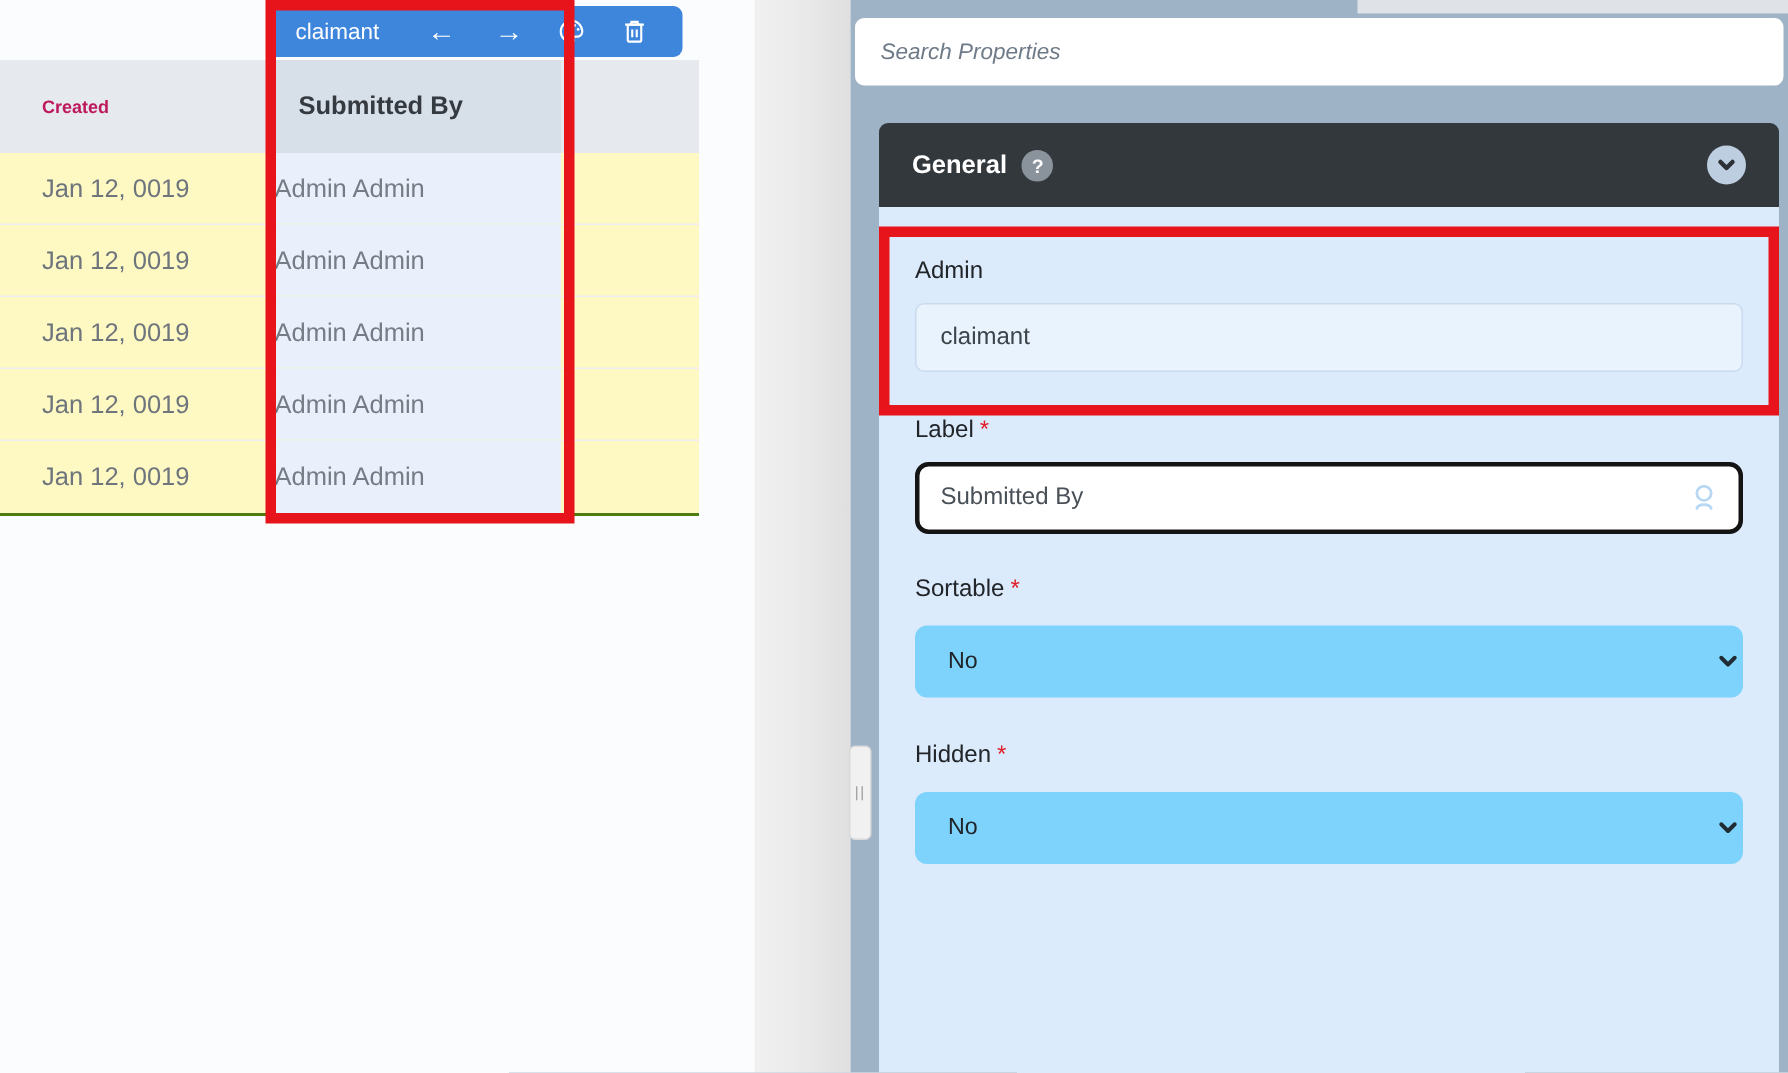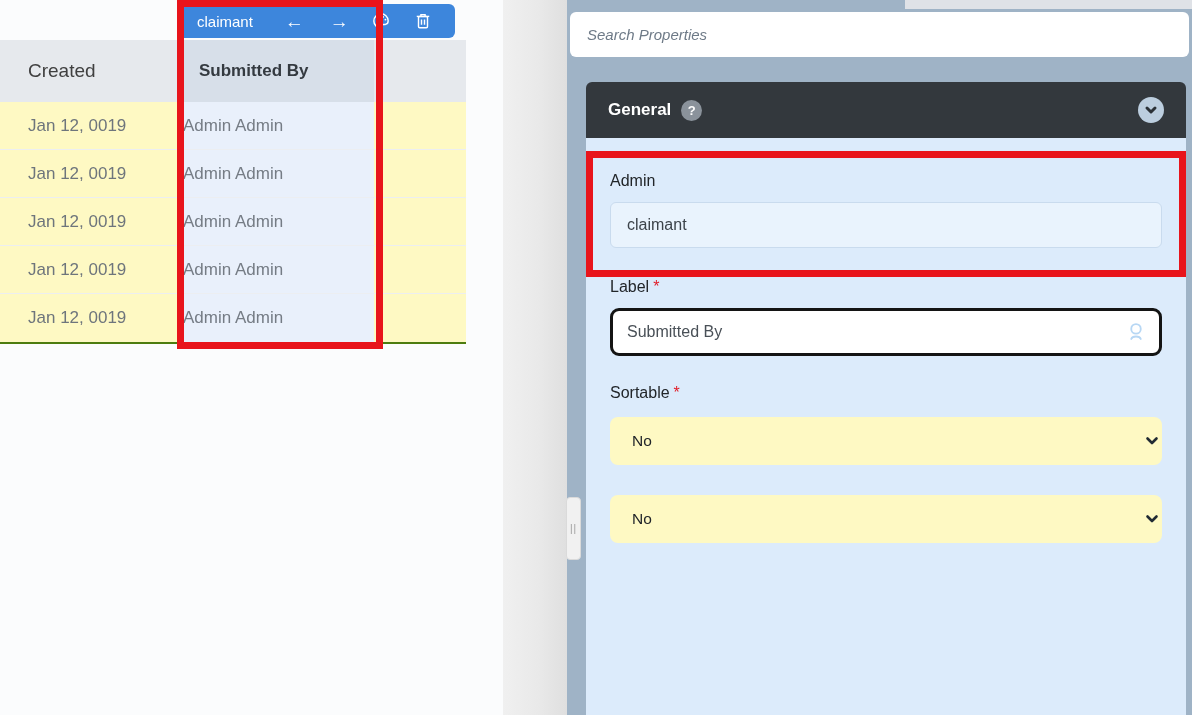--- a/index.html
+++ b/index.html
@@ -5,21 +5,21 @@
   * { margin:0; padding:0; box-sizing:border-box; }
   html,body { width:1192px; height:715px; }
   body {
     position:relative; overflow:hidden; background:#fbfcfd;
     font-family:"Liberation Sans", sans-serif; color:#212529;
   }
 
   
   .table-area { position:absolute; left:0; top:0; width:503px; height:715px; background:#fbfcfd; }
   .grid-header { position:absolute; left:0; top:40px; width:466px; height:62px; background:#e6e9ed; }
-  .grid-header .hcell { position:absolute; top:0; height:62px; line-height:62px; font-weight:normal; font-size:19px; color:#404040; }
+  .grid-header .hcell { position:absolute; top:0; height:62px; line-height:62px; font-weight:bold; font-size:12px; color:#be185d; }
   .hcell.c1 { left:28px; }
   .hcell-sel { position:absolute; left:183px; top:0; width:191px; height:62px; background:#d7dfe9; }
   .hcell-sel span { margin-left:16px; line-height:62px; font-weight:bold; font-size:17px; color:#343a40; display:inline-block; }
   .grid-rows { position:absolute; left:0; top:102px; width:466px; border-bottom:2px solid #4d7c0f; background:#fef9c3; }
   .grow { position:relative; height:48px; border-bottom:1px solid #eceef1; }
   .grow:last-child { border-bottom:none; }
   .gcell1 { position:absolute; left:28px; top:0; line-height:47px; font-size:17px; color:#6e757c; }
   .gcell2 { position:absolute; left:183px; top:0; width:191px; height:100%; background:#e9f0fb; }
   .gcell2 span { margin-left:0; line-height:47px; font-size:17px; color:#757c85; display:inline-block; }
 
@@ -76,21 +76,21 @@
 
   .text-input { width:100%; height:46px; background:#e9f3fd; border:1px solid #c9dbee; border-radius:6px;
                 padding:0 16px; font-size:16px; color:#3c434a; font-family:inherit; outline:none; }
   .focus-wrap { position:relative; width:100%; height:48px; background:#fff;
                 border:3px solid #141414; border-radius:9px; display:flex; align-items:center; }
   .focus-wrap input { flex:1; height:100%; border:none; outline:none; background:transparent;
                       padding:0 14px; font-size:16px; color:#495057; font-family:inherit; }
   .focus-wrap .fld-icon { width:22px; height:22px; margin-right:12px; }
   .fld-icon svg { width:22px; height:22px; display:block; }
 
-  .select { width:100%; height:48px; background:#fef9c3; border-radius:8px; cursor:pointer;
+  .select { width:100%; height:48px; background:#7dd3fc; border-radius:8px; cursor:pointer;
             display:flex; align-items:center; padding:0 2px 0 22px;margin-top:15px; }
   .select .sel-val { font-size:15.5px; color:#212529; }
   .select .sel-chevron { margin-left:auto; width:16px; height:16px; }
   .sel-chevron svg { width:16px; height:16px; display:block; }
 </style>
 </head>
 <body>
 
 <div class="table-area">
   <div class="grid-header">
@@ -200,20 +200,23 @@
           <span class="sel-chevron">
             <svg viewBox="0 0 16 16">
                 <path d="M3.5 5.5L8 10l4.5-4.5" fill="none" stroke="#212b33" stroke-width="2.6" stroke-linecap="round" stroke-linejoin="round"></path>
               </svg>
           </span>
         </div>
       </div>
 
 
       <div class="fgroup">
+        <div class="flabel">
+          <span>Hidden</span><span class="req">*</span>
+        </div>
         <div class="select">
           <span class="sel-val">No</span>
           <span class="sel-chevron">
             <svg viewBox="0 0 16 16">
                 <path d="M3.5 5.5L8 10l4.5-4.5" fill="none" stroke="#212b33" stroke-width="2.6" stroke-linecap="round" stroke-linejoin="round"></path>
               </svg>
           </span>
         </div>
       </div>
 

